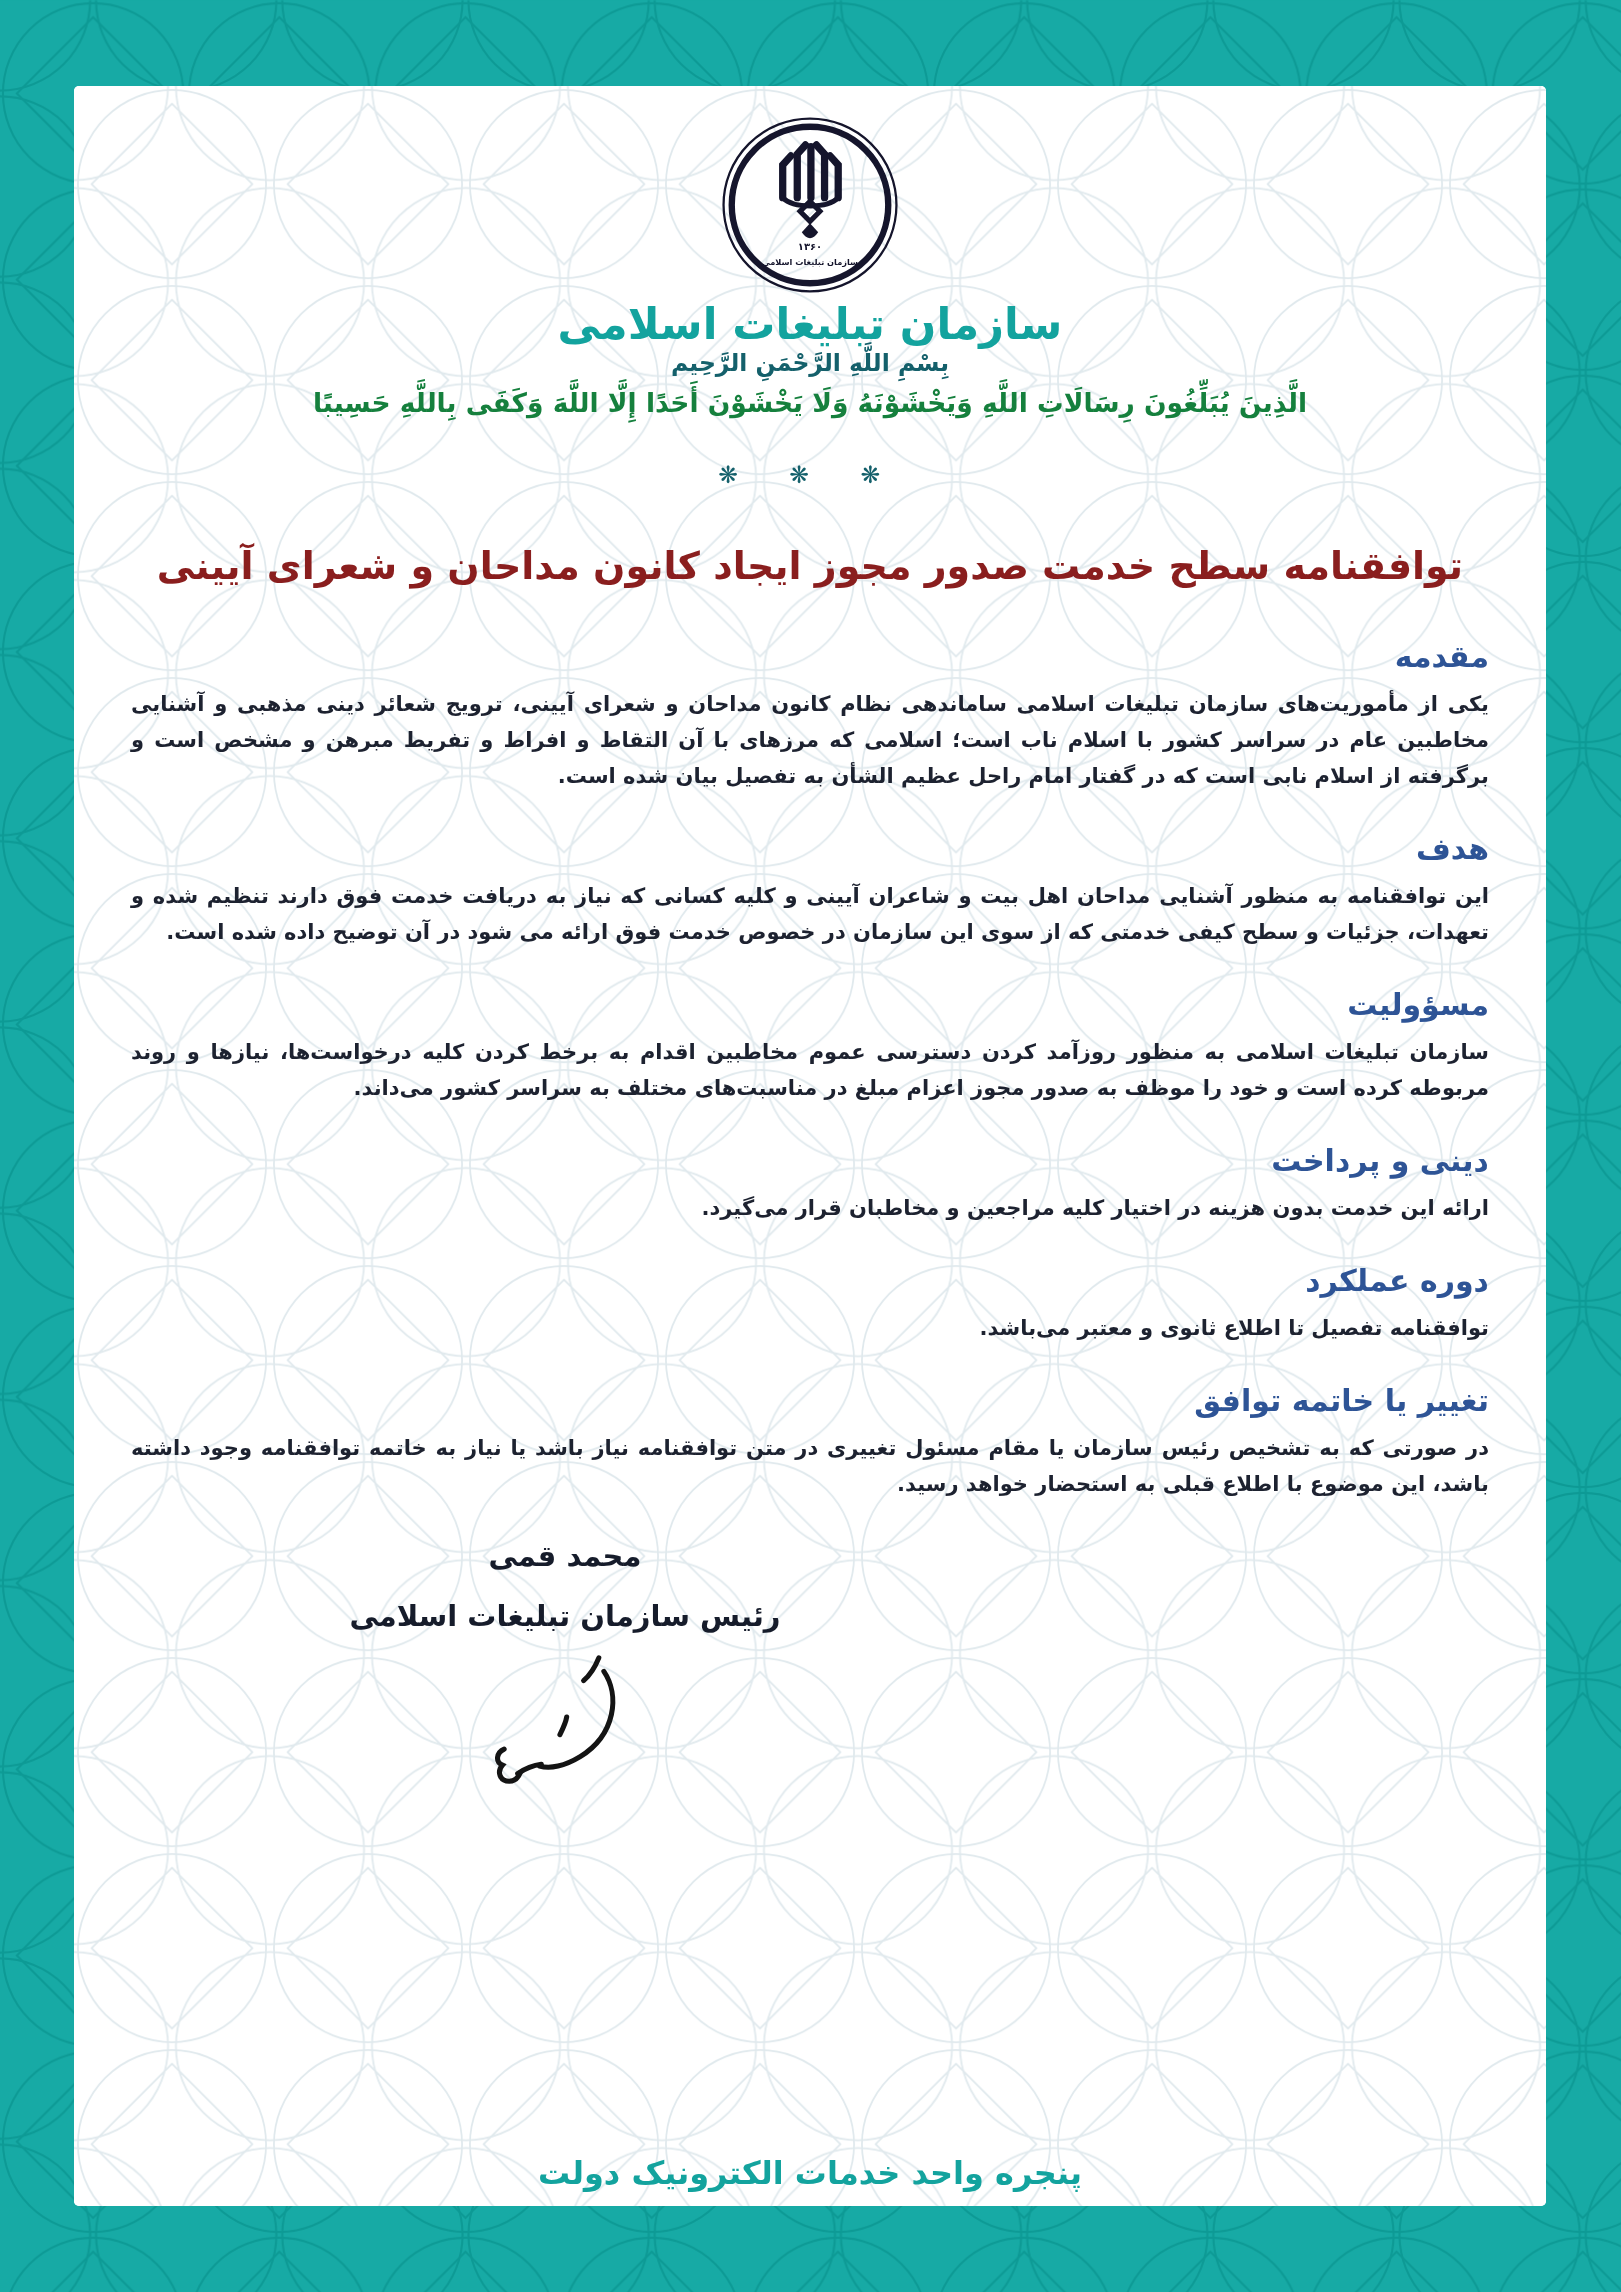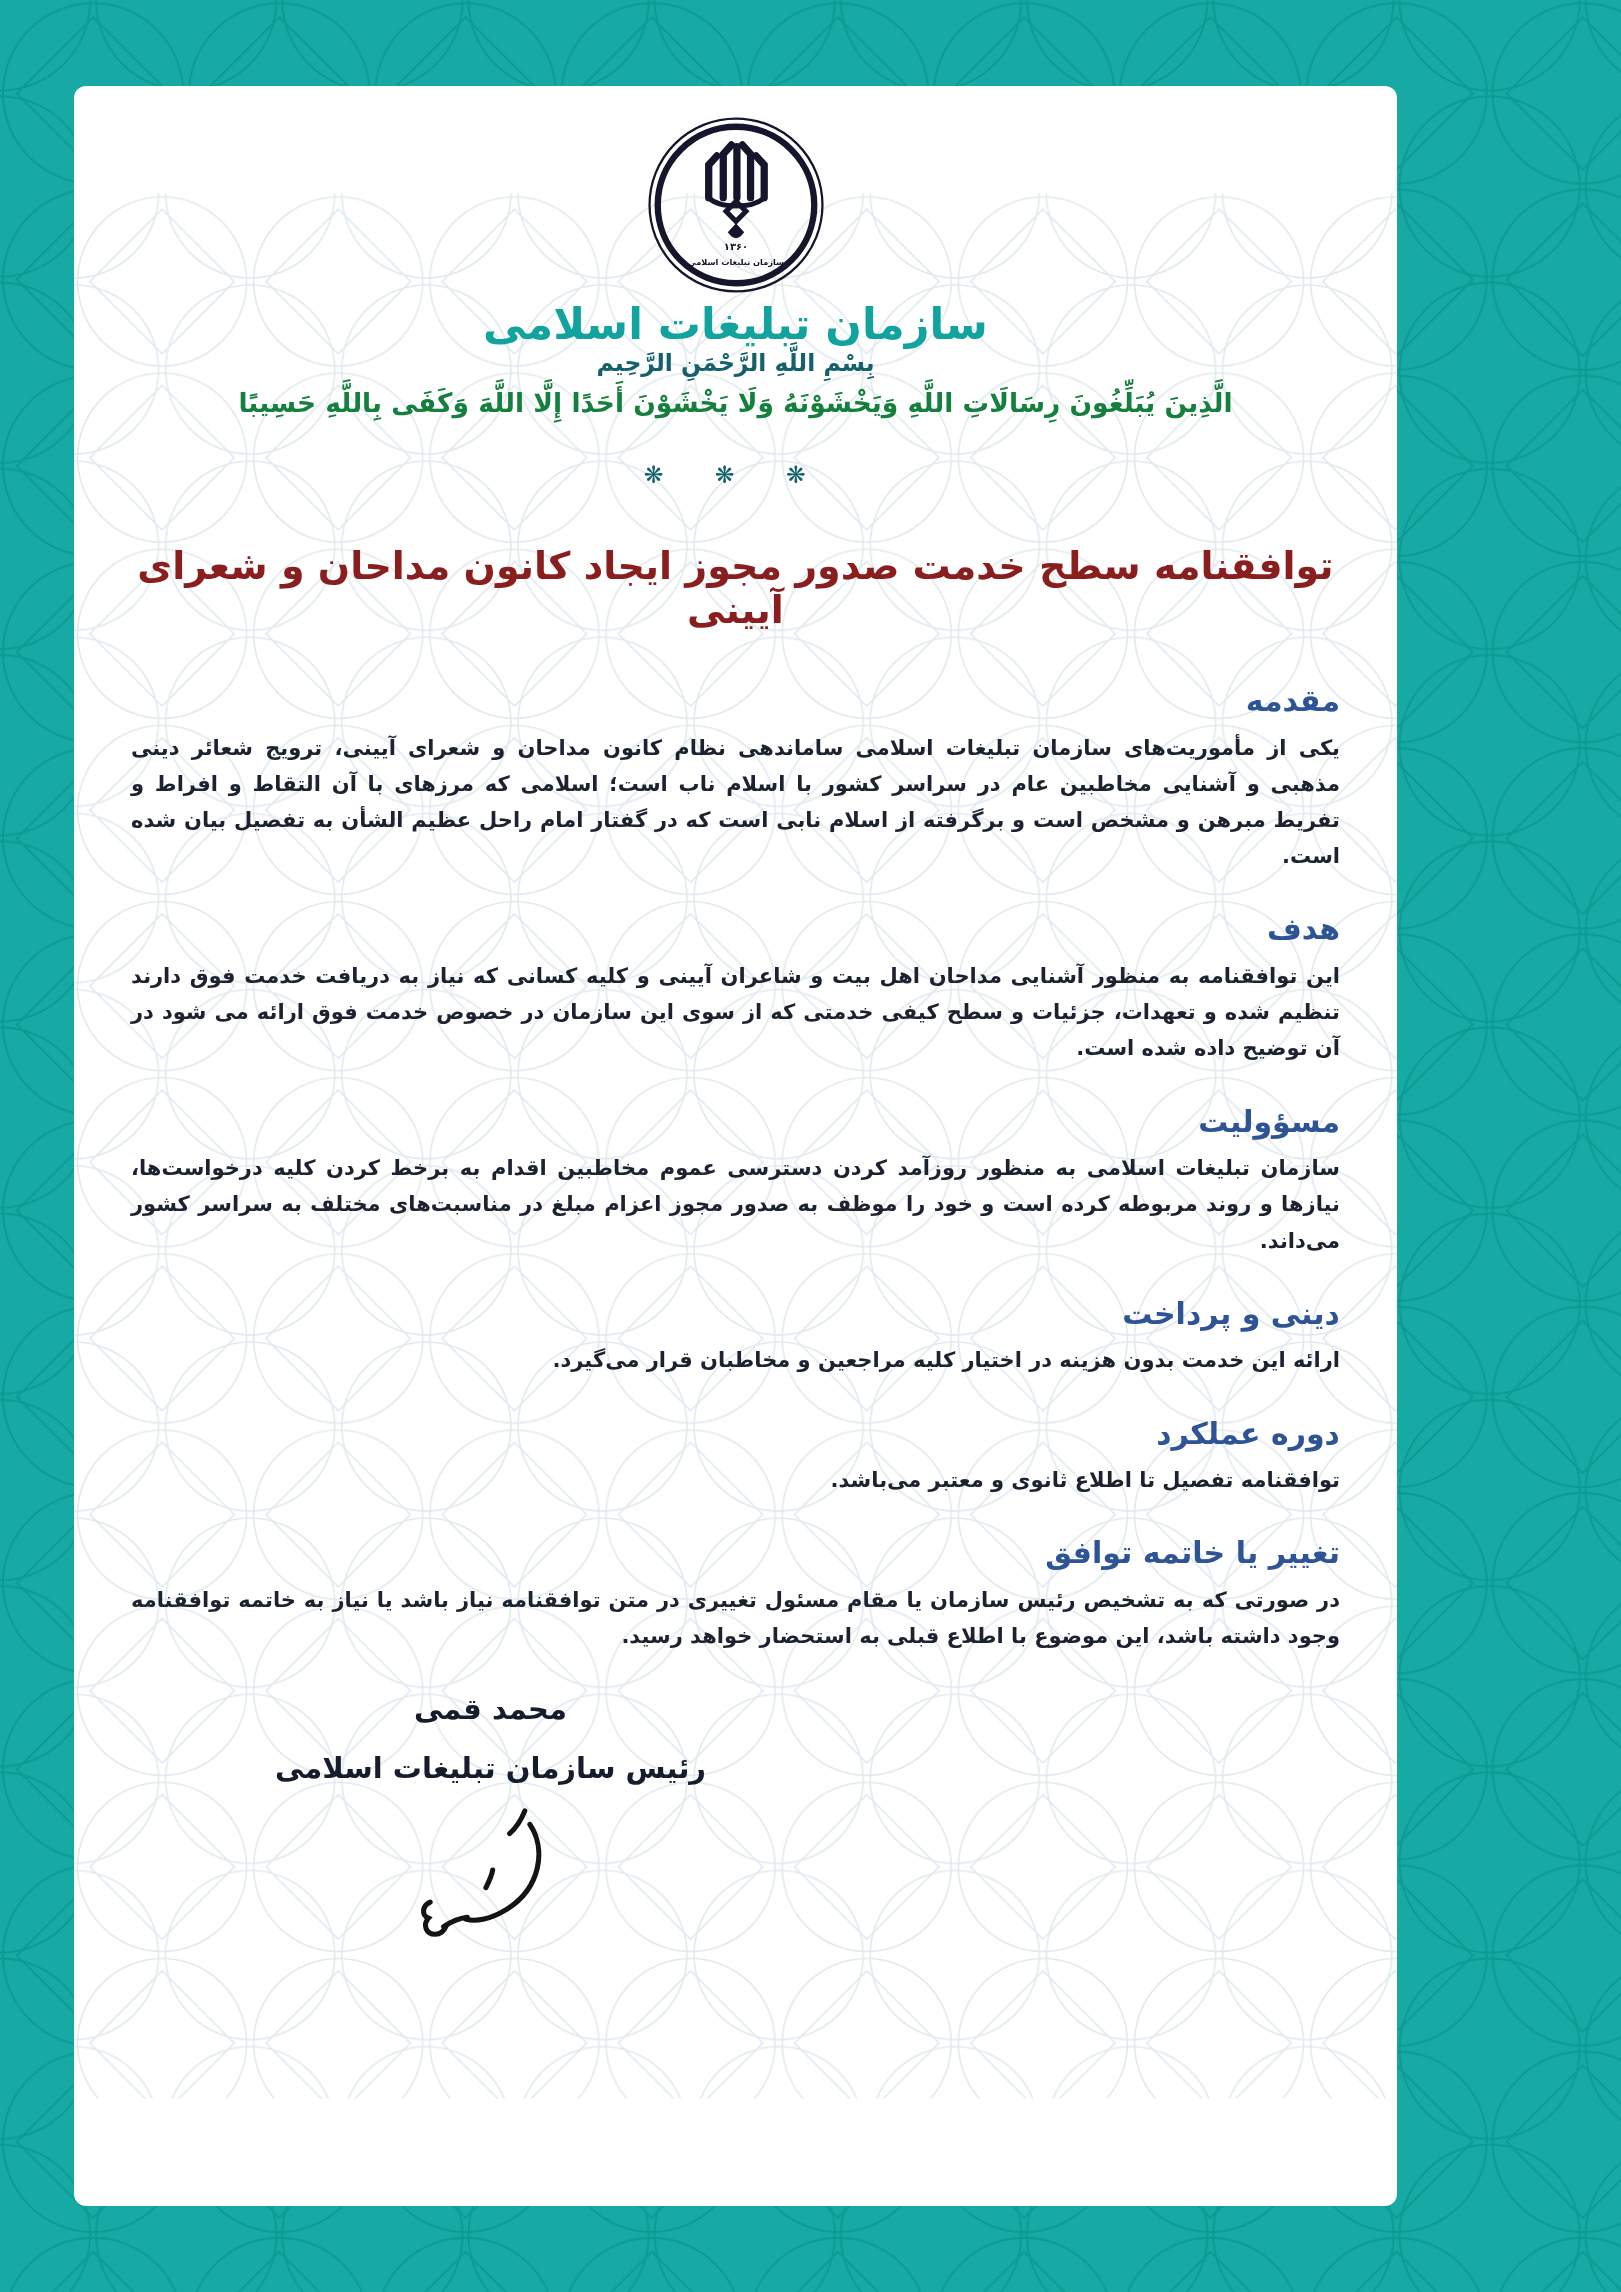--- a/index.html
+++ b/index.html
@@ -3,22 +3,22 @@
 <meta charset="utf-8">
 <style>
   html,body{margin:0;padding:0;}
   body{
     width:1621px;height:2293px;position:relative;overflow:hidden;
     background:#17aaa5;
     font-family:"DejaVu Sans",sans-serif;
   }
   .frame-pattern-svg{position:absolute;left:0;top:0;width:1621px;height:2293px;display:block;}
   .page{
-    position:absolute;left:74px;top:86px;width:1323px;height:2120px;
-    background:#ffffff;border-radius:12px;overflow:hidden;
+    position:absolute;left:74px;top:86px;width:1472px;height:2120px;
+    background:#ffffff;border-radius:5px;overflow:hidden;
   }
   .page-pattern-svg{position:absolute;left:0;top:0;width:100%;height:100%;}
   .content{
     position:relative;height:100%;box-sizing:border-box;
     padding:25.5px 57px 0 57px;direction:rtl;text-align:center;
   }
   .logo-wrap{margin-top:2px;line-height:0;}
   .calligraphy{
     color:#13a39e;font-size:43px;font-weight:bold;margin-top:3.9px;
     letter-spacing:1px;
@@ -159,16 +159,17 @@
             <path d="M150,14 C146,24 140,34 132,41"></path>
             <path d="M156,30 C175,58 170,105 128,131 C110,142 92,146 80,142"></path>
             <path d="M104,105 C108,97 111,91 112,84"></path>
             <path d="M38,122 c-9,4 -11,15 -2,19 c-7,8 -3,19 8,19 c7,0 11,-5 13,-10"></path>
             <path d="M54,151 c12,-8 20,-10 28,-11"></path>
           </g>
         </svg>
       </div>
     </div>
 
+    <div class="footer">پنجره واحد خدمات الکترونیک دولت</div>
 
   </div>
 </div>
 
 
 </body></html>

